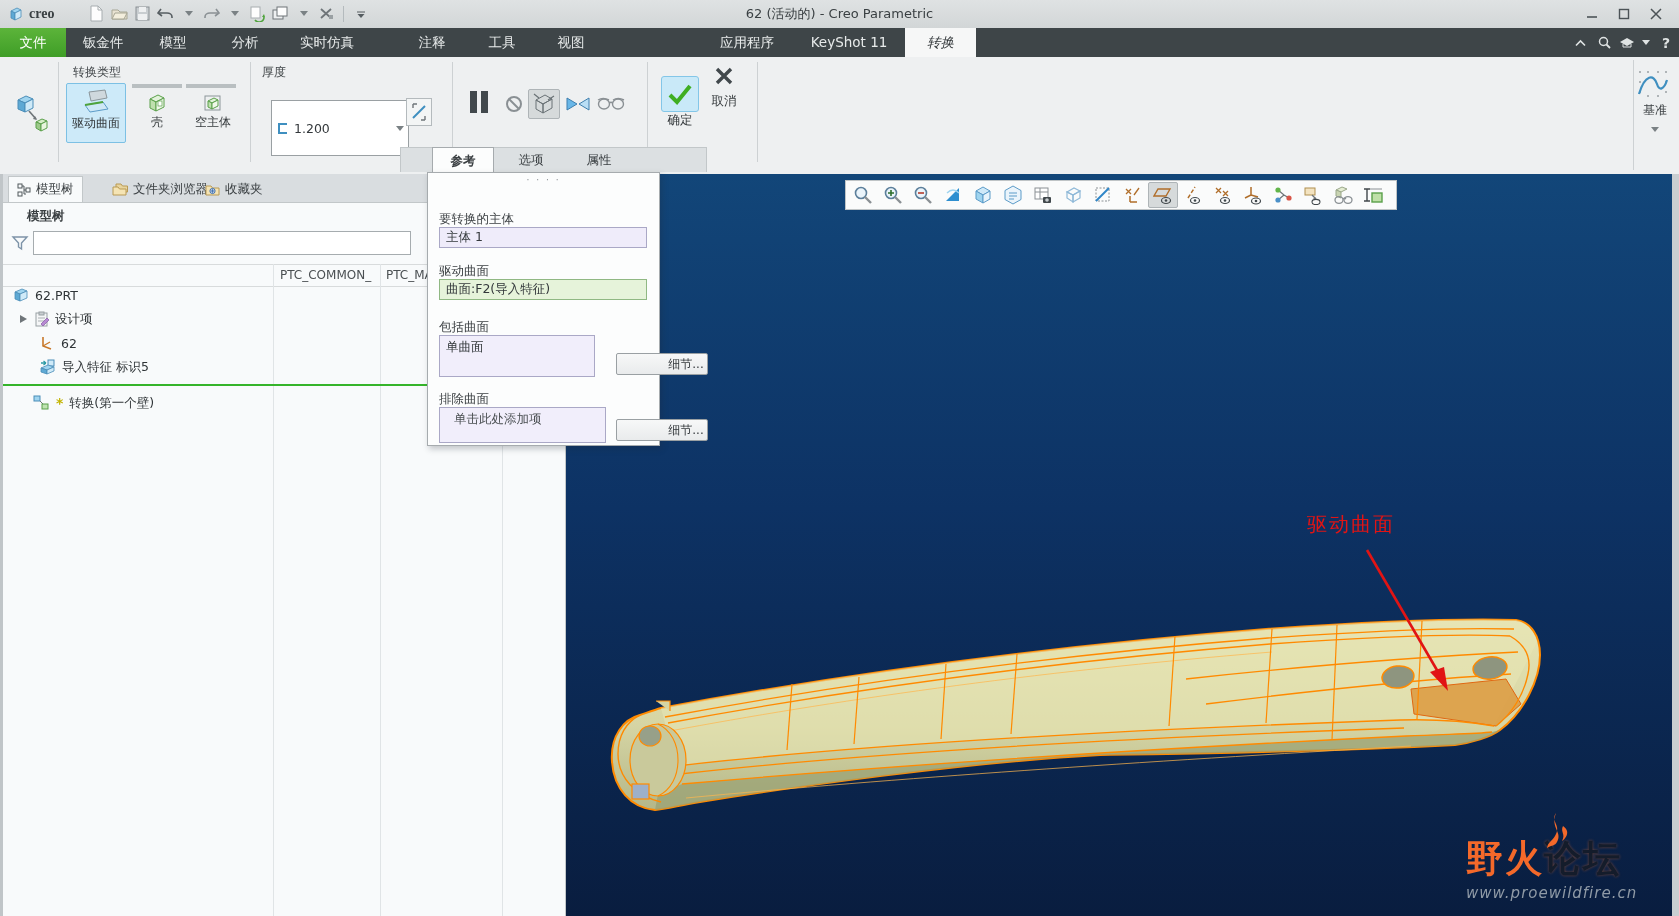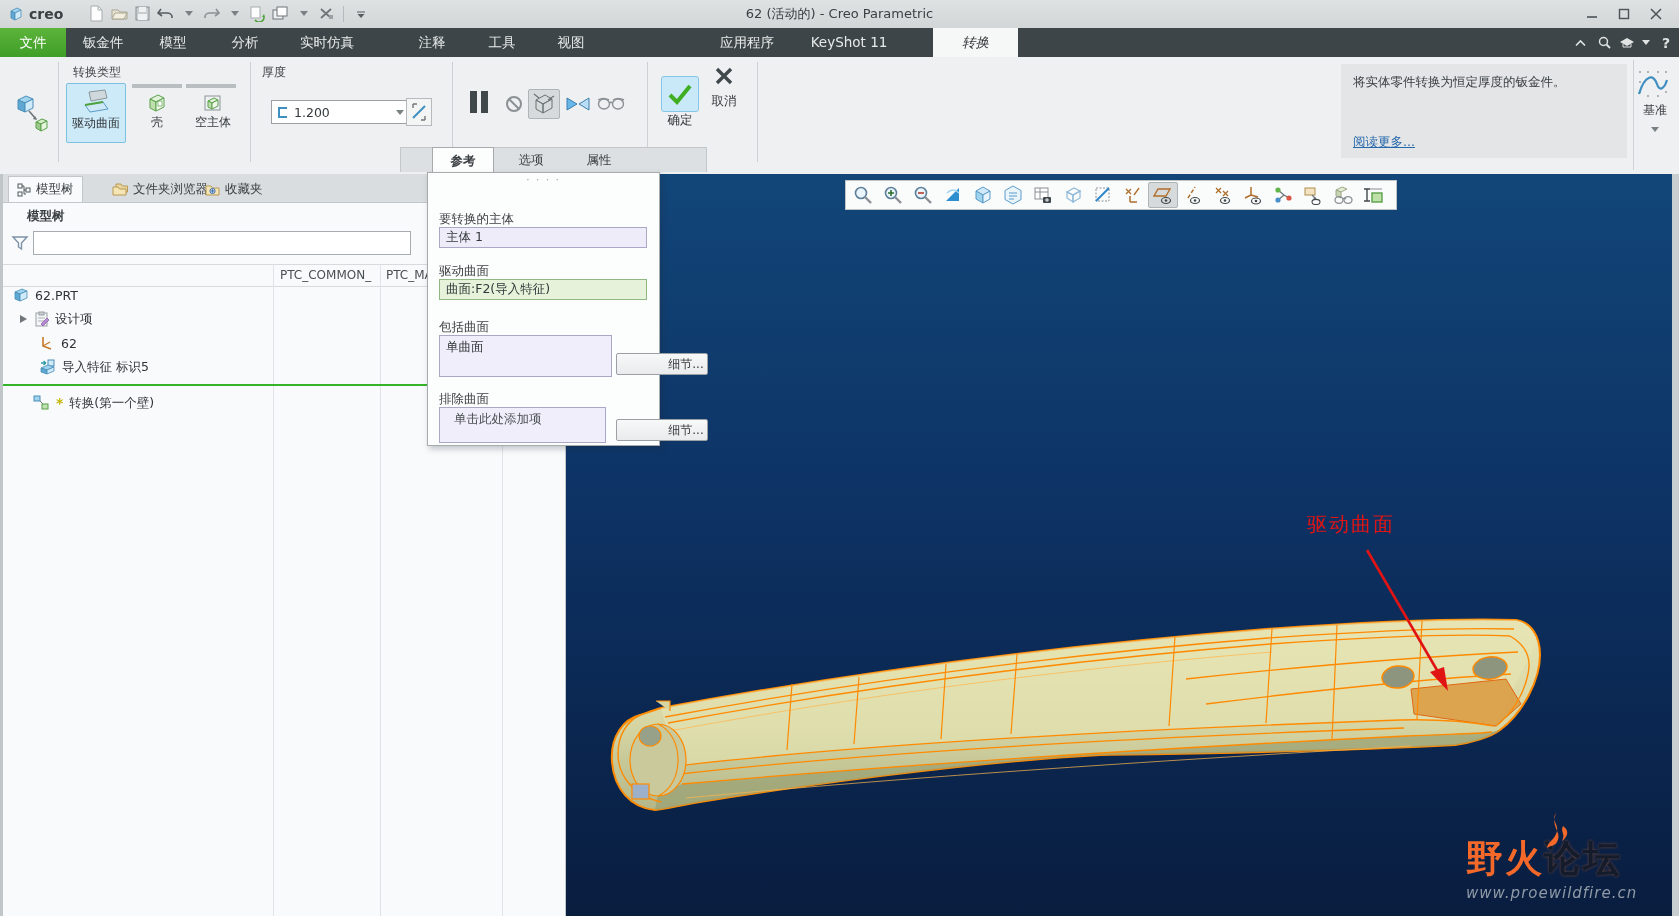--- a/index.html
+++ b/index.html
@@ -1,40 +1,40 @@
 <!DOCTYPE html>
 <html><head>
 <meta charset="utf-8">
 <style>
   html,body{margin:0;padding:0;width:1679px;height:916px;overflow:hidden;
     font-family:"DejaVu Sans","Liberation Sans",sans-serif;}
   .app{position:relative;width:1679px;height:916px;background:#eef0f1;}
   .abs{position:absolute;}
   
   .titlebar{left:0;top:0;width:1679px;height:28px;background:linear-gradient(#dfe2e3,#d2d6d7);border-bottom:1px solid #b9bfc2;}
-  .brand{left:8px;top:4px;height:20px;display:flex;align-items:center;gap:5px;color:#3a4043;font-size:14px;font-weight:bold;}
+  .brand{left:8px;top:4px;height:20px;display:flex;align-items:center;gap:5px;color:#3a4043;font-size:14px;font-weight:bold;font-family:Liberation Serif, serif;}
   .qat{left:86px;top:3px;display:flex;align-items:center;gap:2px;}
   .qat .btn{width:21px;height:21px;display:flex;align-items:center;justify-content:center;border-radius:2px;}
   .caretdn{width:0;height:0;border-left:4px solid transparent;border-right:4px solid transparent;border-top:5px solid #7a8184;}
   .wintitle{left:0;top:0;width:1679px;height:39px;text-align:center;line-height:28px;font-size:13px;color:#3a4043;pointer-events:none;}
   .winctrl{top:5px;width:24px;height:18px;display:flex;align-items:center;justify-content:center;}
   
   .tabbar{left:0;top:28px;width:1679px;height:29px;background:#3e4548;}
   .filetab{left:0;top:28px;width:66px;height:29px;background:linear-gradient(#5cb43a,#3f9e27);color:#fff;font-size:13.5px;text-align:center;line-height:29px;}
   .rtab{top:28px;height:29px;color:#e7eaea;font-size:13.5px;text-align:center;line-height:29px;}
   .rtab.active{background:#f6f7f7;color:#33383b;font-style:italic;}
   .tabico{top:33px;width:20px;height:19px;display:flex;align-items:center;justify-content:center;color:#dfe3e3;}
   
   .ribbon{left:0;top:57px;width:1679px;height:117px;background:#eef0f1;border-bottom:1px solid #c6cbcd;}
   .grouplabel{font-size:12px;color:#3f4447;}
   .vsep{width:1px;background:#cdd1d3;}
   .ribbtn{display:flex;flex-direction:column;align-items:center;justify-content:flex-start;font-size:12px;color:#33383b;}
   .ribbtn.selected{background:#cdeaf9;border:1px solid #7cc0e4;border-radius:2px;}
   .topbar{height:4px;background:#b9bfc1;}
-  .thickfield{background:#fff;border:1px solid #9aa0a3;height:22px;display:flex;align-items:center;font-size:12.5px;color:#33383b;padding:0 4px;gap:5px;}
+  .thickfield{background:#fff;border:1px solid #9aa0a3;height:22px;display:flex;align-items:center;font-size:12.5px;color:#33383b;padding:16px 4px;gap:5px;}
   .flipbtn{border:1px solid #b4babd;background:#f3f5f5;width:24px;height:26px;display:flex;align-items:center;justify-content:center;}
   .okbtn{display:flex;flex-direction:column;align-items:center;font-size:12.5px;color:#33383b;}
   .okbox{width:36px;height:34px;background:#c9e9f8;border:1px solid #83c6e8;border-radius:3px;display:flex;align-items:center;justify-content:center;}
   .tooltippanel{background:#e3e5e6;font-size:12.5px;color:#3a3f42;padding:10px 12px;box-sizing:border-box;}
   .tooltiplink{color:#2667ac;text-decoration:underline;font-size:12.5px;}
   .datumside{font-size:12px;color:#3a3f42;text-align:center;}
   
   .dashstrip{left:400px;top:147px;width:307px;height:25px;background:#dce0e2;border:1px solid #c2c7c9;border-bottom:none;box-sizing:border-box;}
   .dtab{top:147px;height:25px;font-size:12.5px;color:#3c4144;text-align:center;line-height:25px;}
   .dtab.active{background:#fcfdfd;border:1px solid #a6abae;border-bottom:none;box-sizing:border-box;font-weight:bold;}
@@ -170,21 +170,21 @@
   <div class="abs rtab" style="left:68px;width:70px;">钣金件</div>
   <div class="abs rtab" style="left:140px;width:66px;">模型</div>
   <div class="abs rtab" style="left:212px;width:66px;">分析</div>
   <div class="abs rtab" style="left:284px;width:86px;">实时仿真</div>
   <div class="abs rtab" style="left:400px;width:64px;">注释</div>
   <div class="abs rtab" style="left:470px;width:64px;">工具</div>
   <div class="abs rtab" style="left:539px;width:64px;">视图</div>
   <div class="abs rtab" style="left:610px;width:90px;margin-top:24px;">柔性建模</div>
   <div class="abs rtab" style="left:702px;width:90px;">应用程序</div>
   <div class="abs rtab" style="left:797px;width:104px;">KeyShot 11</div>
-  <div class="abs rtab active" style="left:933px;width:85px;">转换</div>
+  <div class="abs rtab active" style="left:905px;width:71px;">转换</div>
   <div class="abs tabico" style="left:1570px;">
       <svg width="11" height="8" viewBox="0 0 11 8">
         <path d="M1 6.5 L5.5 2 L10 6.5" fill="none" stroke="#dfe3e3" stroke-width="1.6"></path>
       </svg>
     </div>
   <div class="abs tabico" style="left:1594px;">
       <svg width="13" height="13" viewBox="0 0 13 13">
         <circle cx="5.5" cy="5.5" r="4" fill="none" stroke="#dfe3e3" stroke-width="1.5"></circle>
         <path d="M8.5 8.5 L12 12" stroke="#dfe3e3" stroke-width="1.8"></path>
       </svg>
@@ -320,24 +320,20 @@
   <div class="abs okbtn" style="left:704px;top:59px;width:40px;">
     <span style="width:36px;height:34px;display:flex;align-items:center;justify-content:center;">
         <svg width="20" height="20" viewBox="0 0 20 20">
           <path d="M3 3 L17 17 M17 3 L3 17" stroke="#41484c" stroke-width="3.4"></path>
         </svg>
       </span>
     <span>取消</span>
   </div>
   <div class="abs vsep" style="left:757px;top:62px;height:100px;"></div>
 
-  <div class="abs tooltippanel" style="left:1341px;top:64px;width:286px;height:94px;">
-    <div>将实体零件转换为恒定厚度的钣金件。</div>
-    <a class="tooltiplink abs" style="left:12px;top:70px;" href="#">阅读更多...</a>
-  </div>
 
   <div class="abs vsep" style="left:1633px;top:60px;height:110px;"></div>
   <div class="abs datumside" style="left:1636px;top:68px;width:38px;">
     <span><svg width="34" height="34" viewBox="0 0 34 34">
           <g fill="#9aa0a3">
             <circle cx="4" cy="4" r="1"></circle>
             <circle cx="12" cy="4" r="1"></circle>
             <circle cx="22" cy="4" r="1"></circle>
             <circle cx="30" cy="4" r="1"></circle>
             <circle cx="4" cy="14" r="1"></circle>
@@ -677,20 +673,20 @@
   </div>
   <div class="abs edgeR"></div>
 
   <div class="abs dashpanel">
     <div class="abs" style="left:0;top:2px;width:231px;text-align:center;color:#8a9094;font-size:9px;letter-spacing:2px;">· · · ·</div>
     <div class="abs dp-label" style="left:11px;top:38px;">要转换的主体</div>
     <div class="abs dp-field" style="left:11px;top:54px;width:208px;height:21px;background:#efecfa;">主体 1</div>
     <div class="abs dp-label" style="left:11px;top:90px;">驱动曲面</div>
     <div class="abs dp-field" style="left:11px;top:106px;width:208px;height:21px;background:#e6f3da;border-color:#90b883;">曲面:F2(导入特征)</div>
     <div class="abs dp-label" style="left:11px;top:146px;">包括曲面</div>
-    <div class="abs dp-field" style="left:11px;top:162px;width:173px;height:42px;background:#f1eefb;align-items:flex-start;padding-top:3px;">单曲面</div>
+    <div class="abs dp-field" style="left:11px;top:162px;width:156px;height:42px;background:#f1eefb;align-items:flex-start;padding-top:3px;">单曲面</div>
     <div class="abs dp-btn" style="left:188px;top:180px;width:42px;height:20px;line-height:20px;">细节...</div>
     <div class="abs dp-label" style="left:11px;top:218px;">排除曲面</div>
     <div class="abs dp-field" style="left:11px;top:234px;width:167px;height:36px;background:#f1eefb;align-items:flex-start;padding-top:3px;padding-left:14px;color:#4a4f52;">单击此处添加项</div>
     <div class="abs dp-btn" style="left:188px;top:246px;width:42px;height:20px;line-height:20px;">细节...</div>
   </div>
 
 </div>
 
 </body></html>

